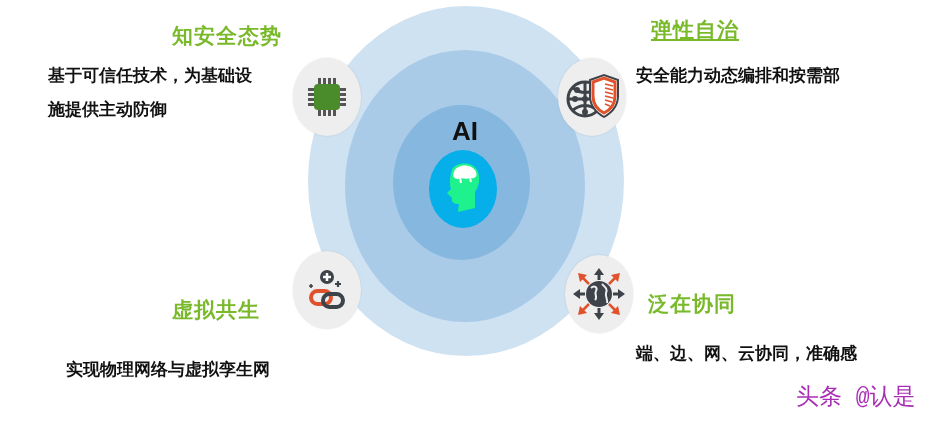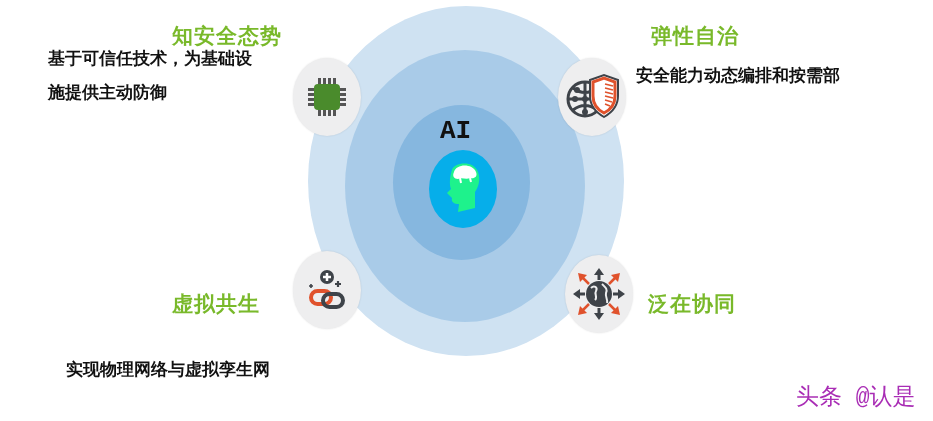--- a/index.html
+++ b/index.html
@@ -7,22 +7,22 @@
     width: 933px; height: 421px; position: relative; overflow: hidden;
     background: #ffffff;
     font-family: "DejaVu Sans", "Liberation Sans", sans-serif;
   }
   .ring { position: absolute; border-radius: 50%; }
   .ring1 { left: 308px; top: 6px; width: 316px; height: 350px; background: #cfe2f2; }
   .ring2 { left: 345px; top: 50px; width: 240px; height: 272px; background: #a9cbe8; }
   .ring3 { left: 393px; top: 105px; width: 137px; height: 155px; background: #86b7df; }
   .core  { left: 429px; top: 150px; width: 68px; height: 78px; background: #06aeea; }
   .ai-label {
-    position: absolute; left: 440px; top: 116px; width: 50px; text-align: left;
-    font-weight: bold; font-size: 26px; color: #111; font-family: Liberation Mono, monospace;
+    position: absolute; left: 440px; top: 116px; width: 50px; text-align: center;
+    font-weight: bold; font-size: 26px; color: #111; font-family: Liberation Sans, sans-serif;
   }
   .head-icon { position: absolute; left: 444px; top: 160px; width: 40px; height: 56px; }
 
   .badge {
     position: absolute; width: 68px; height: 78px; border-radius: 50%;
     background: #eeeeef; box-shadow: 0 0 2px rgba(0,0,0,0.12);
     display: flex; align-items: center; justify-content: center;
   }
   .badge svg { display: block; }
   .b-tl { left: 293px; top: 58px; }
@@ -32,24 +32,24 @@
 
   .title {
     position: absolute; font-weight: bold; font-size: 21px; color: #79b92a;
     letter-spacing: 1px; white-space: nowrap;
   }
   .desc {
     position: absolute; font-weight: bold; font-size: 17px; color: #111;
     line-height: 34px; white-space: nowrap;
   }
   .t-tl { left: 172px; top: 22px; }
-  .d-tl { left: 48px; top: 42px; font-family: Liberation Serif, serif; }
-  .t-tr { left: 651px; top: 22px; }
+  .d-tl { left: 48px; top: 58px; }
+  .t-tr { left: 651px; top: 16px; text-decoration: underline; }
   .d-tr { left: 636px; top: 58px; }
-  .t-bl { left: 172px; top: 290px; }
+  .t-bl { left: 172px; top: 296px; }
   .d-bl { left: 66px; top: 352px; }
   .t-br { left: 648px; top: 290px; }
   .d-br { left: 636px; top: 336px; }
 
   .watermark {
     position: absolute; left: 796px; top: 381px; font-size: 23px; color: #a21caf;
     white-space: nowrap; opacity: 0.92;
     text-shadow: 0 0 2px #fff, 0 0 2px #fff;
     font-family: Liberation Mono, monospace;
   }
@@ -161,15 +161,16 @@
   <div>安全能力动态编排和按需部</div>
 </div>
 
 <div class="title t-bl">虚拟共生</div>
 <div class="desc d-bl">
   <div>实现物理网络与虚拟孪生网</div>
 </div>
 
 <div class="title t-br">泛在协同</div>
 <div class="desc d-br">
+  <div>端、边、网、云协同，准确感</div>
 </div>
 
 <div class="watermark">头条 @认是</div>
 
 </body></html>

